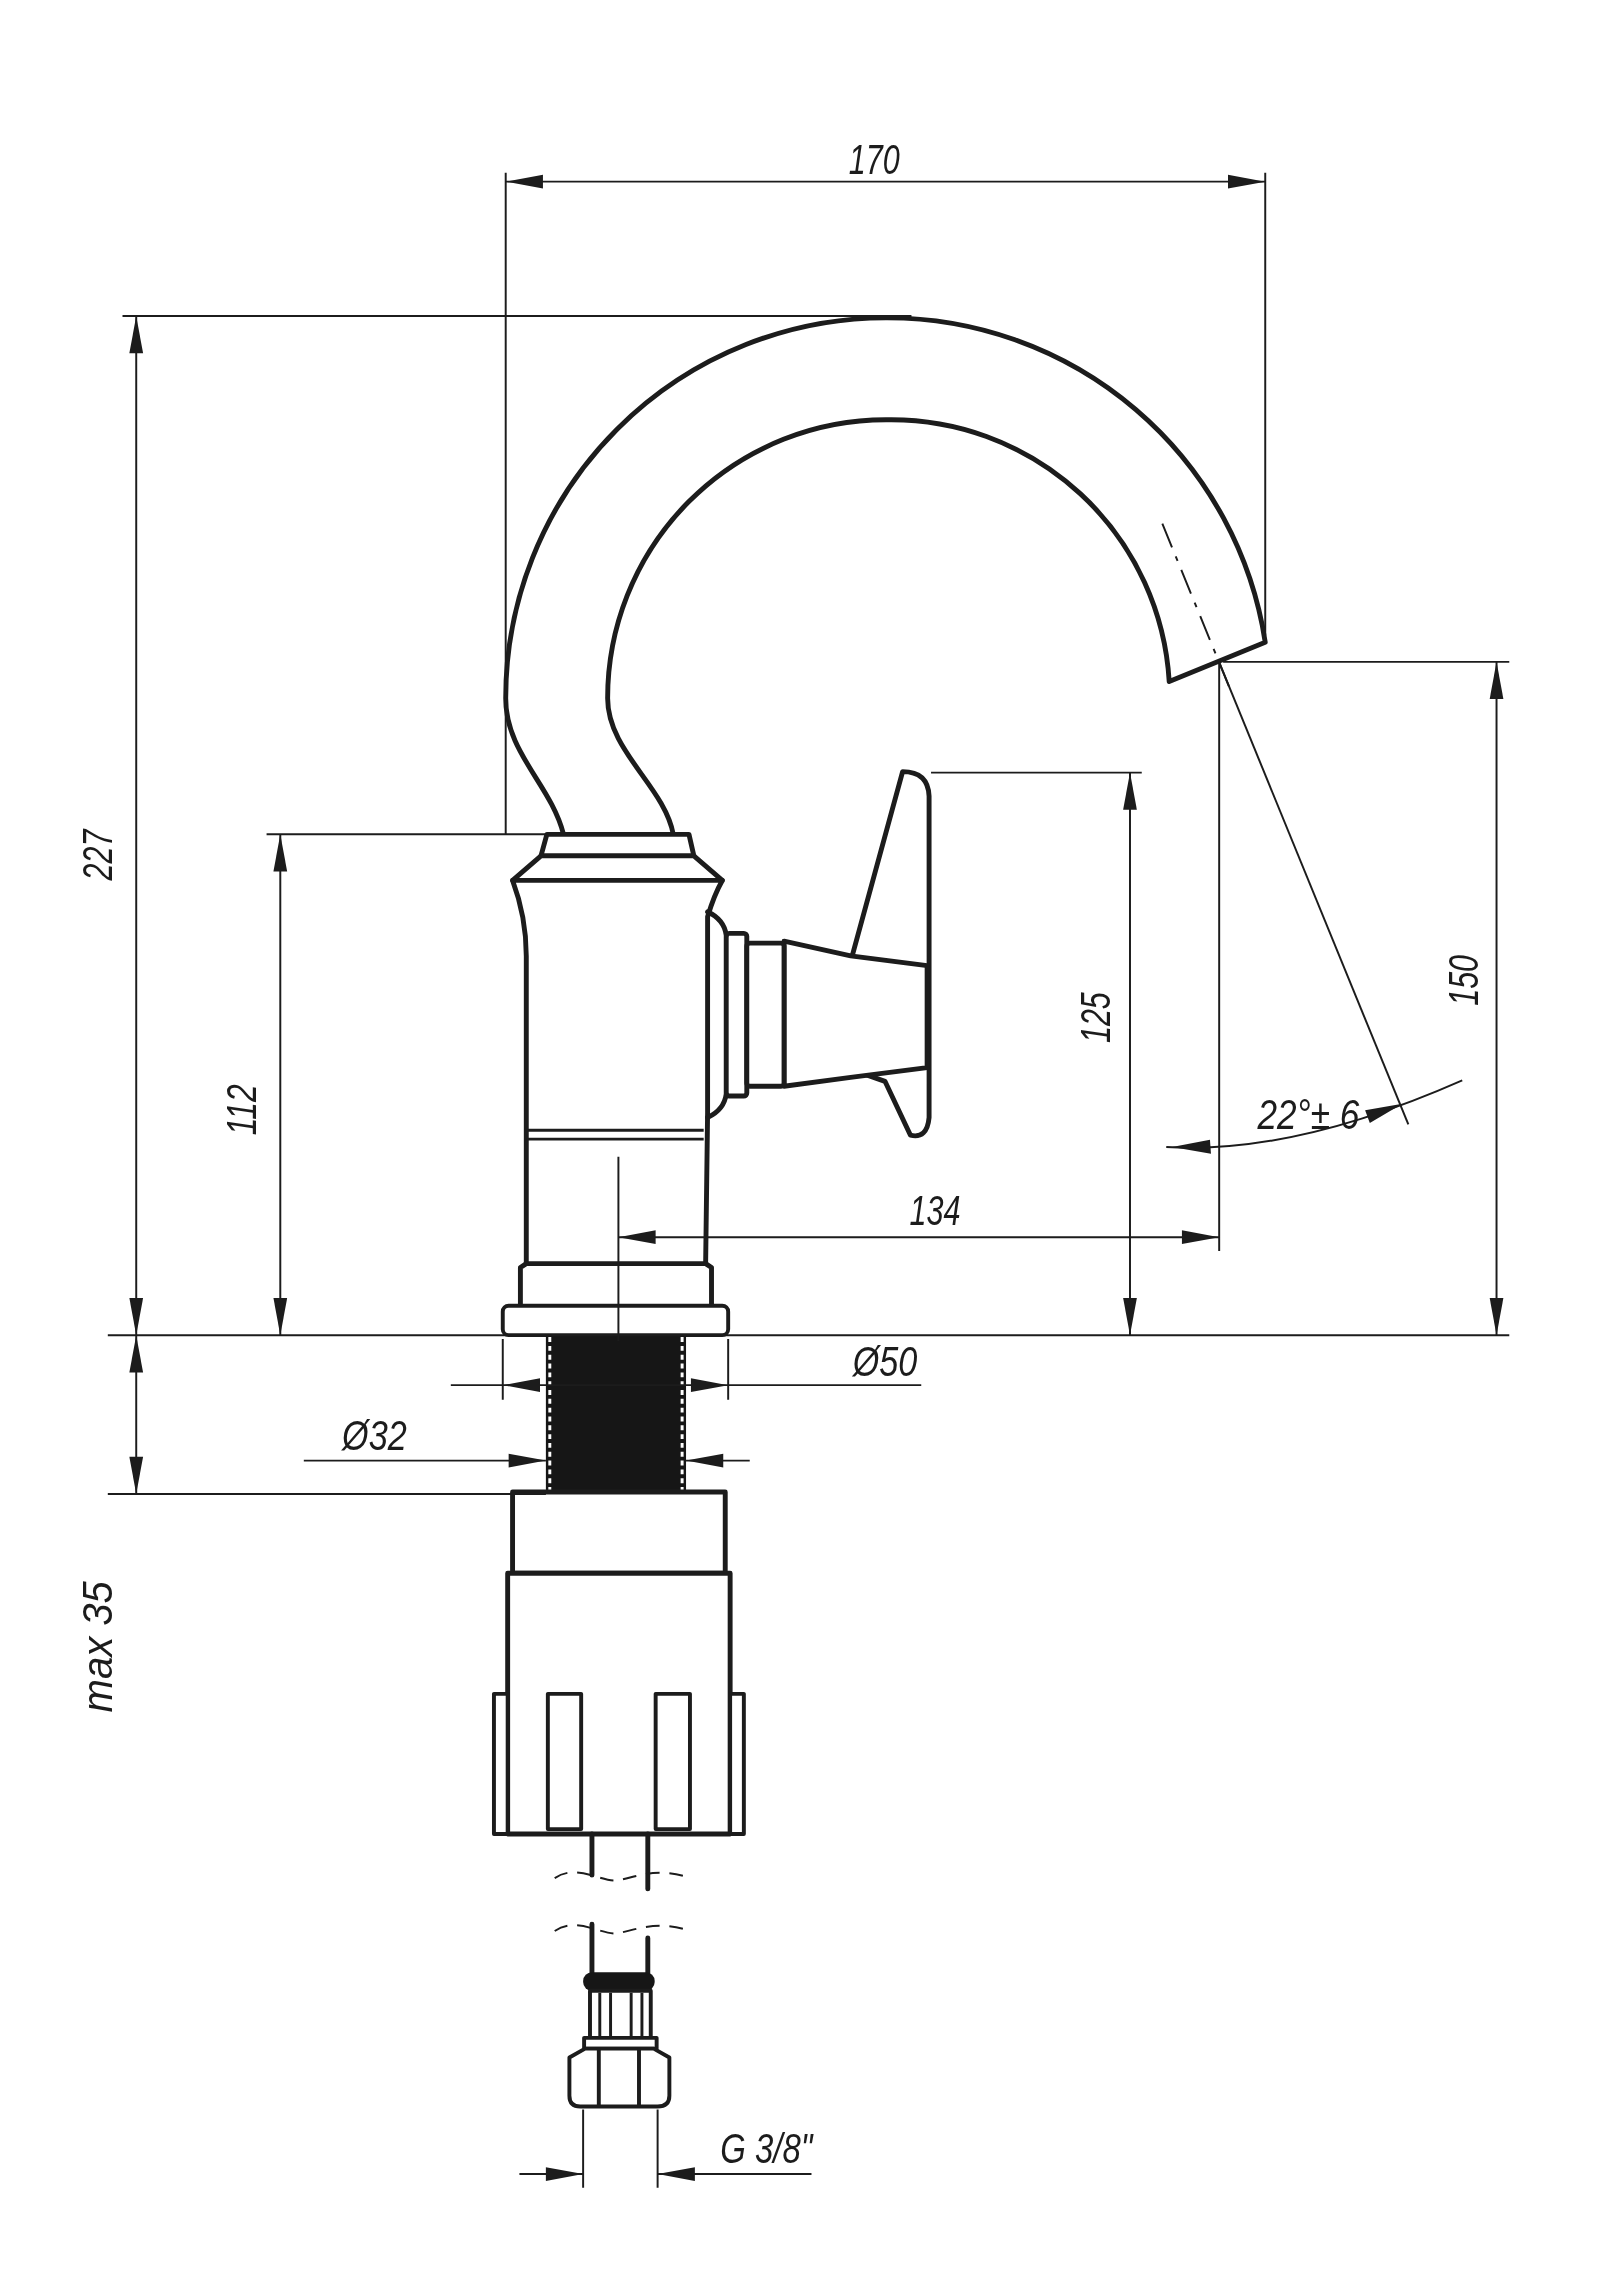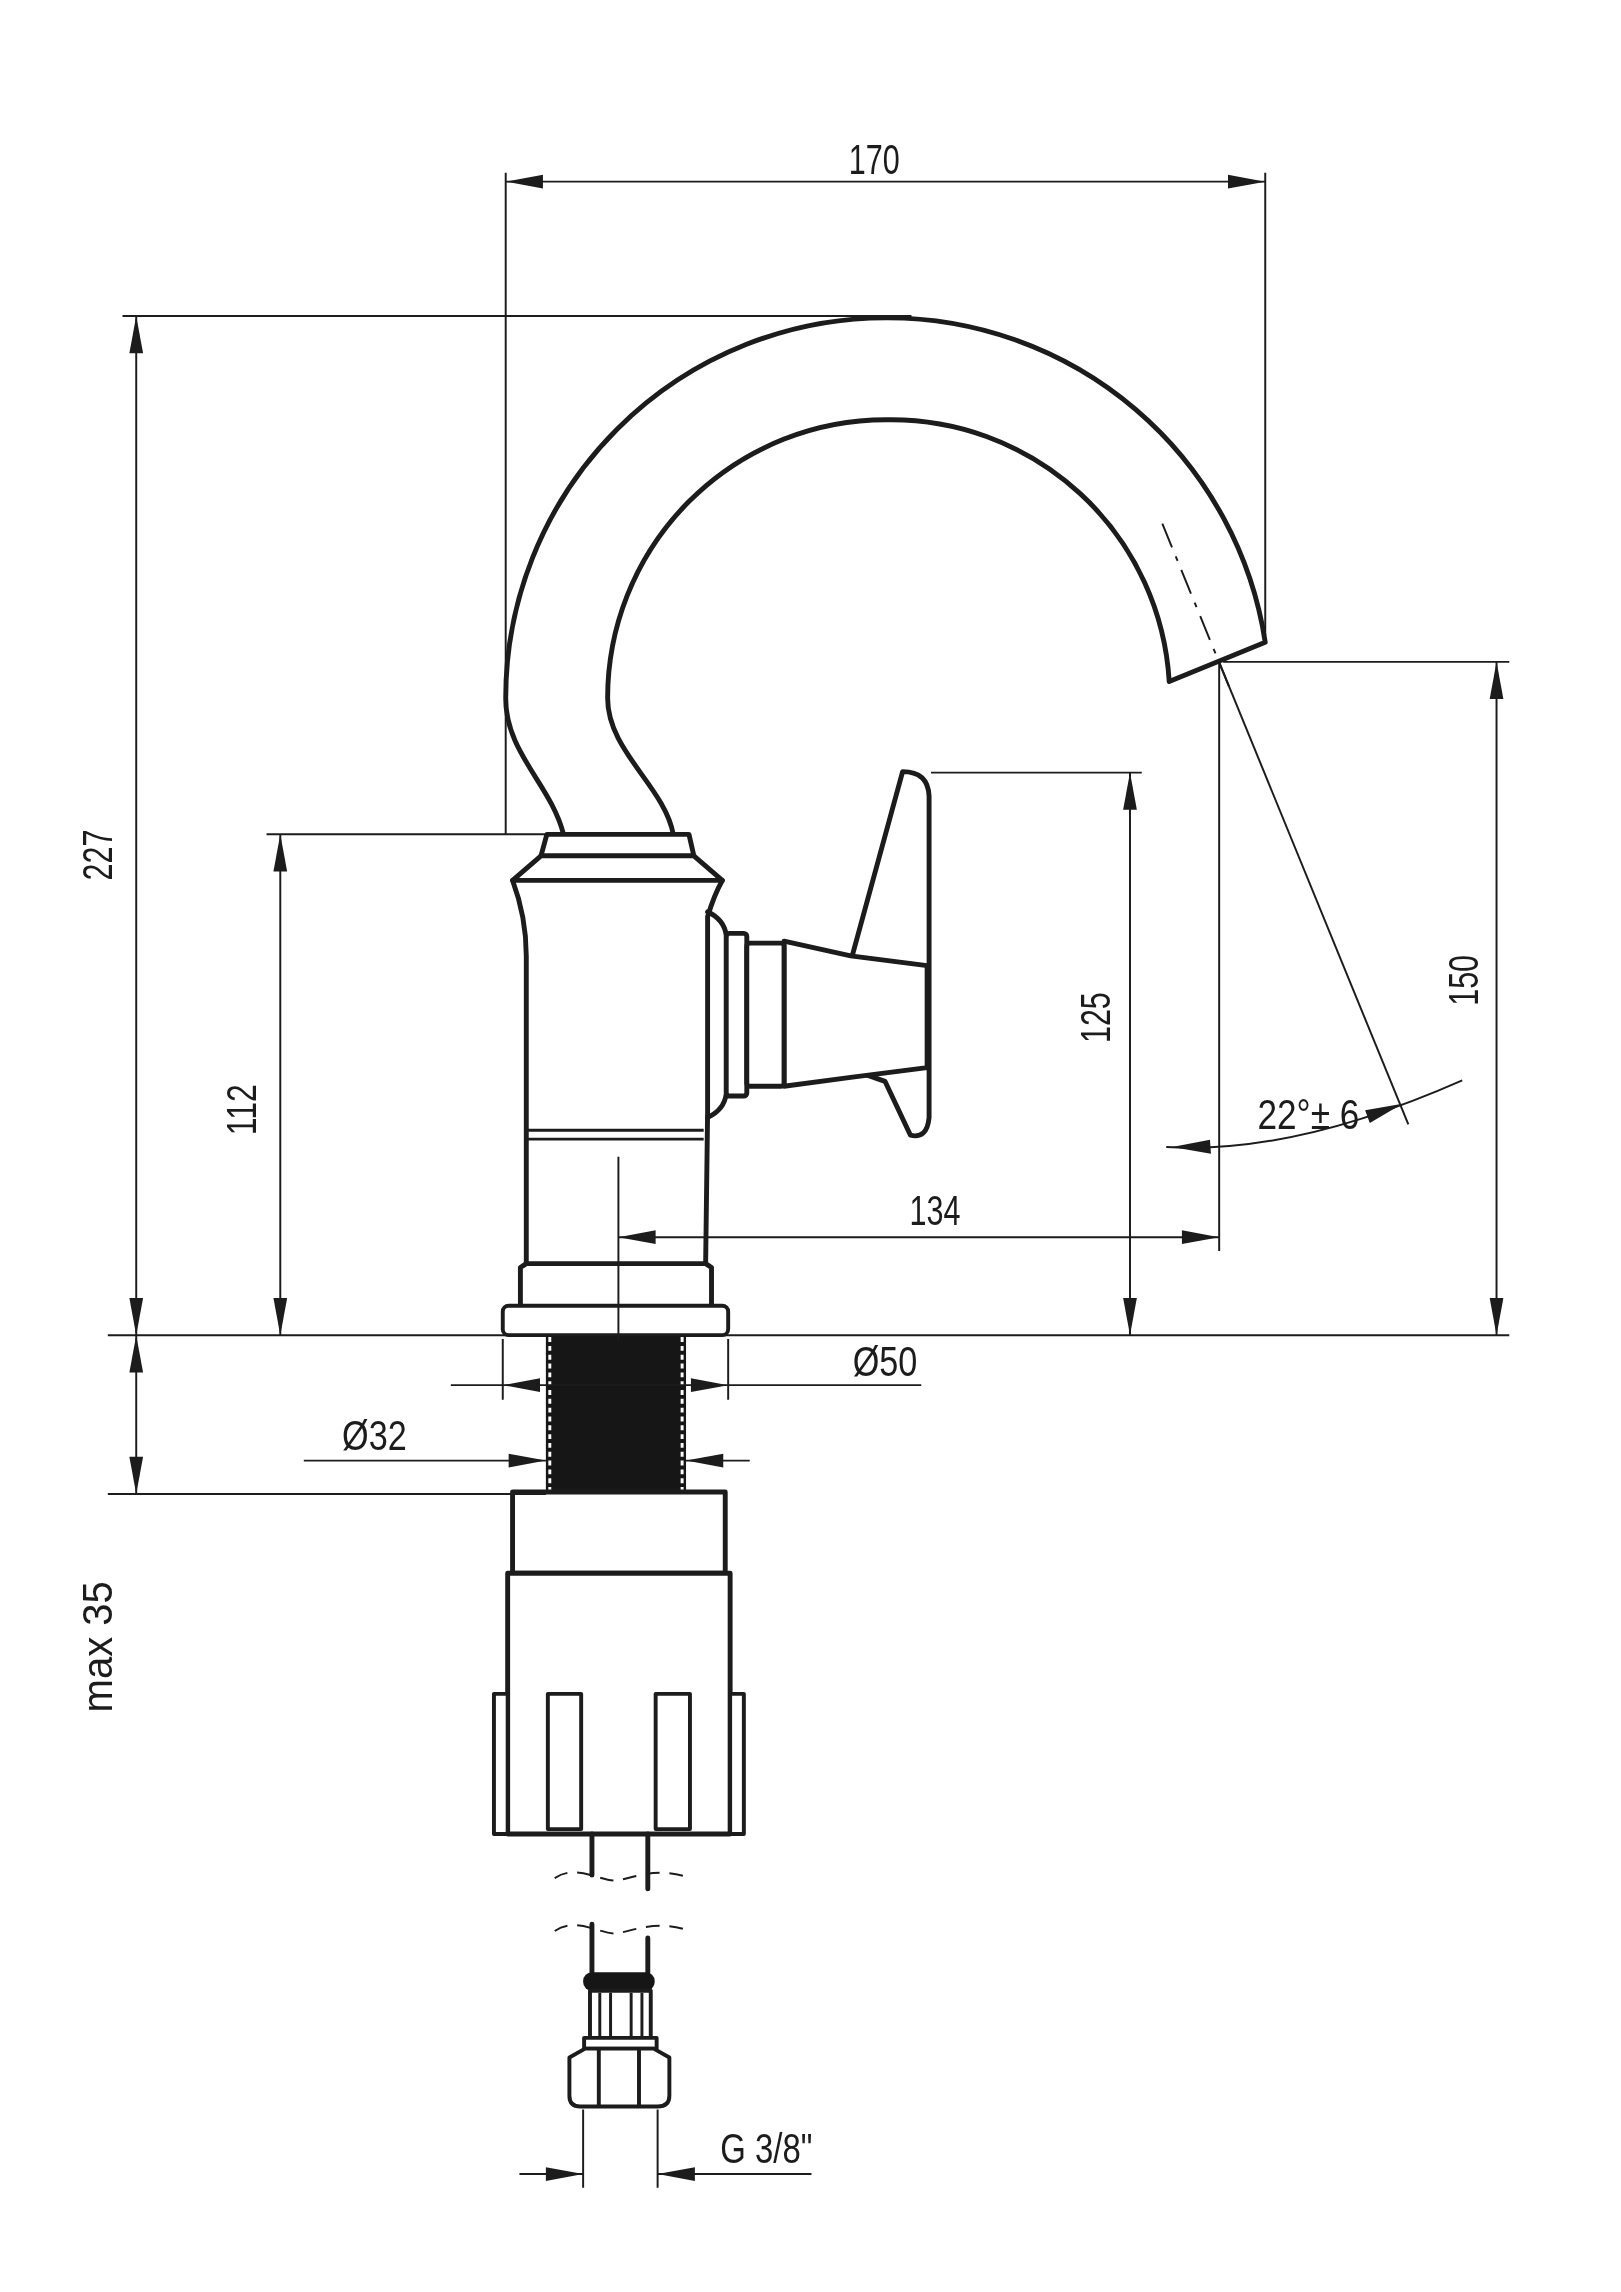--- a/index.html
+++ b/index.html
@@ -1,16 +1,16 @@
 <!DOCTYPE html>
 <html><head>
 <meta charset="utf-8">
 <style>
   html,body{margin:0;padding:0;background:#ffffff;}
-  .page{width:1621px;height:2293px;background:#ffffff;position:relative;font-family:"Liberation Sans",sans-serif;}
+  .page{width:1621px;height:2293px;background:#ffffff;position:relative;font-family:"Liberation Sans",sans-serif;font-style:italic;}
   svg{display:block;}
   text{fill:#1c1c1c;font-family:"Liberation Sans","DejaVu Sans",sans-serif;font-size:44px;}
   .thin{stroke:#1c1c1c;stroke-width:2;fill:none;}
   .med{stroke:#1c1c1c;stroke-width:3;fill:none;}
   .heavy{stroke:#1c1c1c;stroke-width:5;fill:none;stroke-linejoin:round;stroke-linecap:round;}
   .heavyfill{stroke:#1c1c1c;stroke-width:5;fill:#ffffff;stroke-linejoin:round;}
   .heavyfill4{stroke:#1c1c1c;stroke-width:4;fill:#ffffff;stroke-linejoin:round;}
   .solid{fill:#161616;stroke:none;}
   .arrow{fill:#1c1c1c;stroke:none;}
   .dashbreak{stroke:#1c1c1c;stroke-width:2;fill:none;stroke-dasharray:14 10;}

